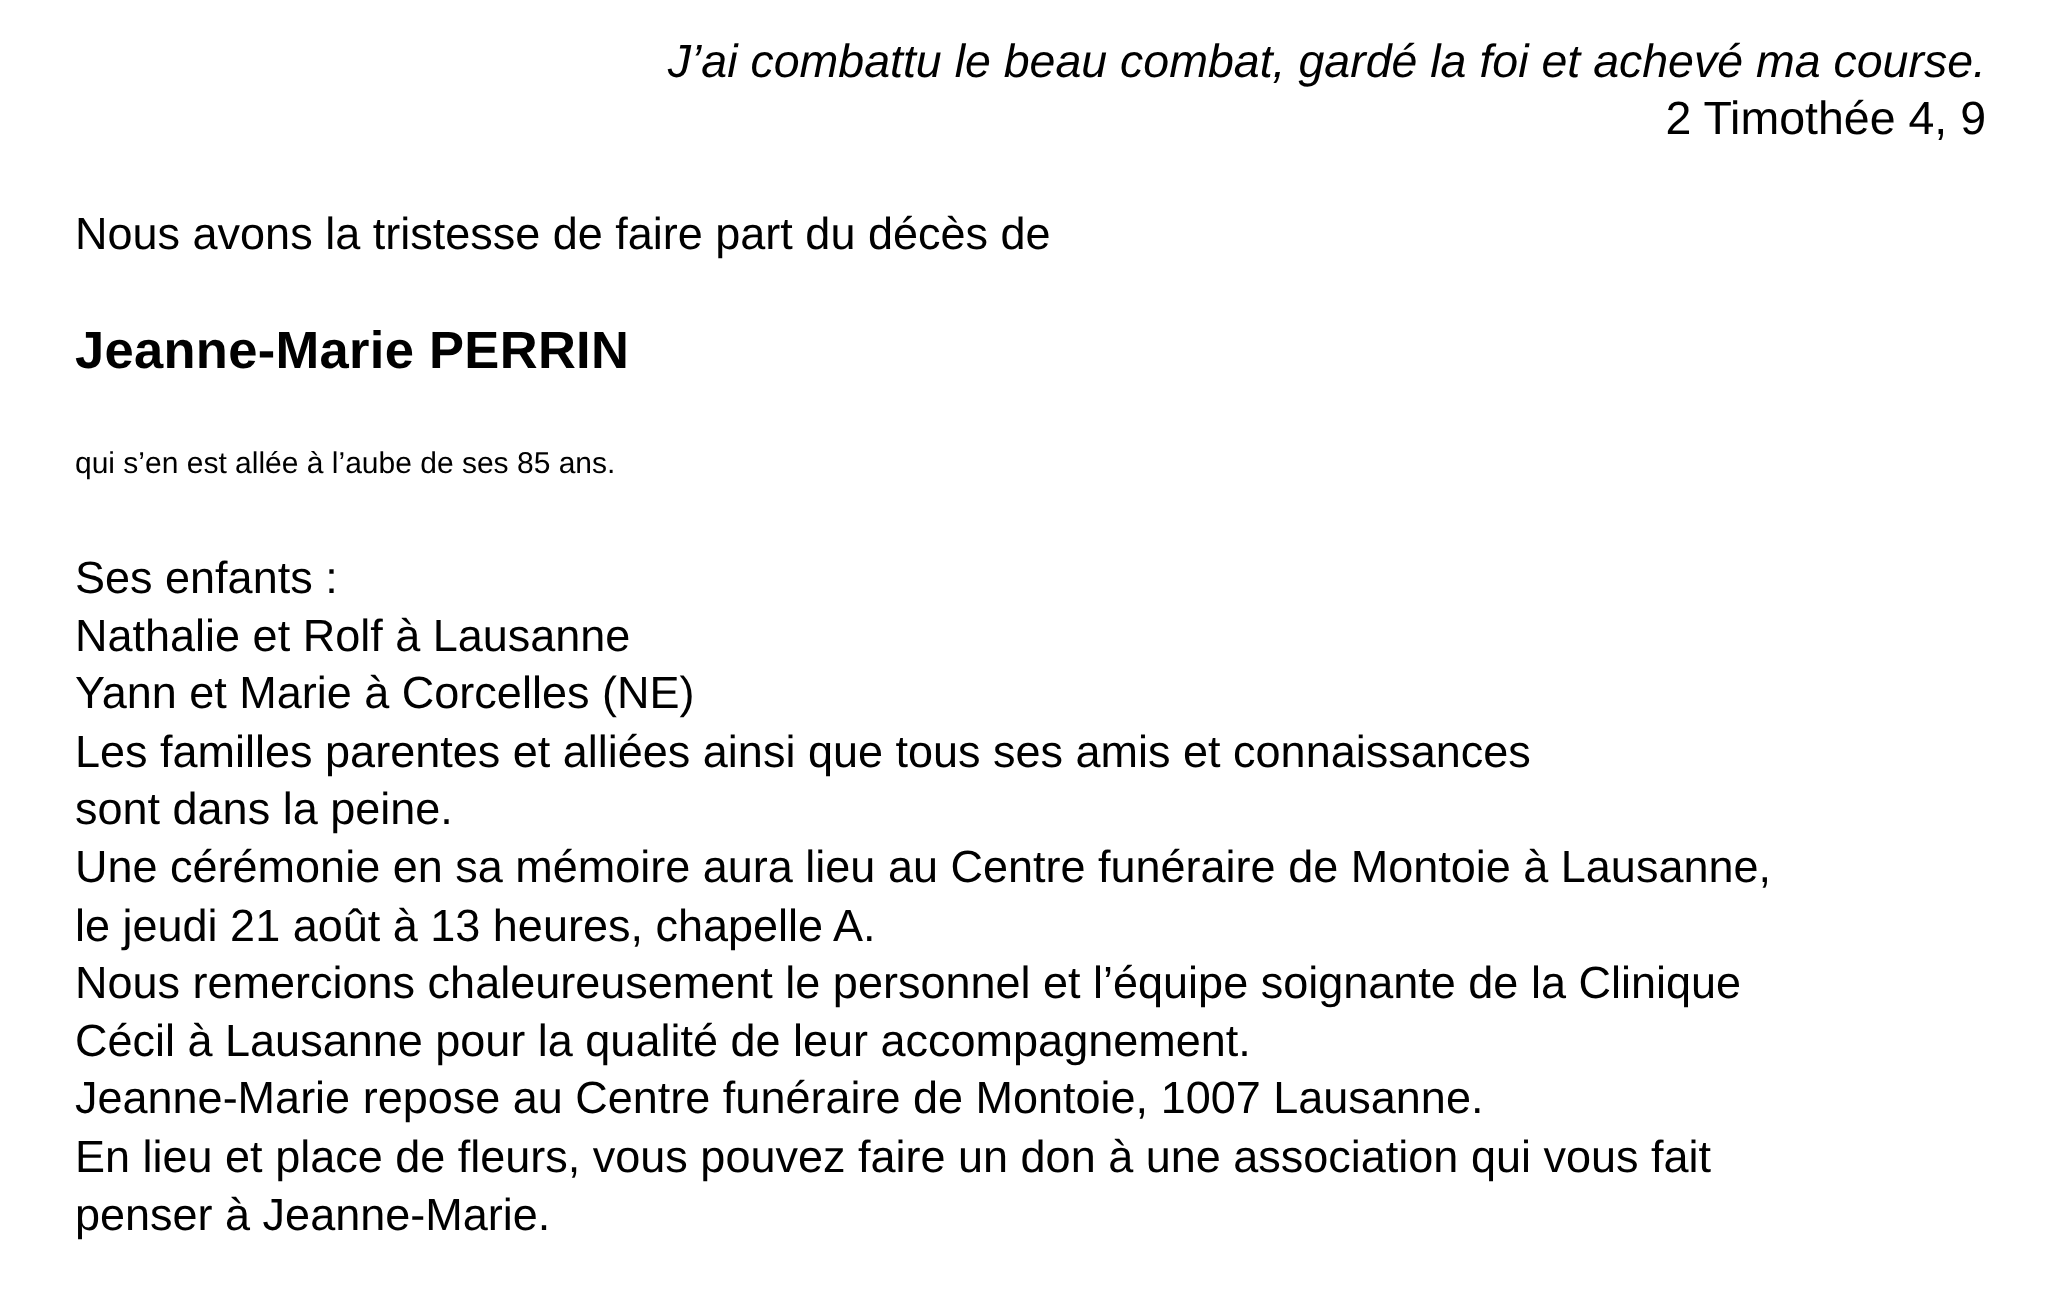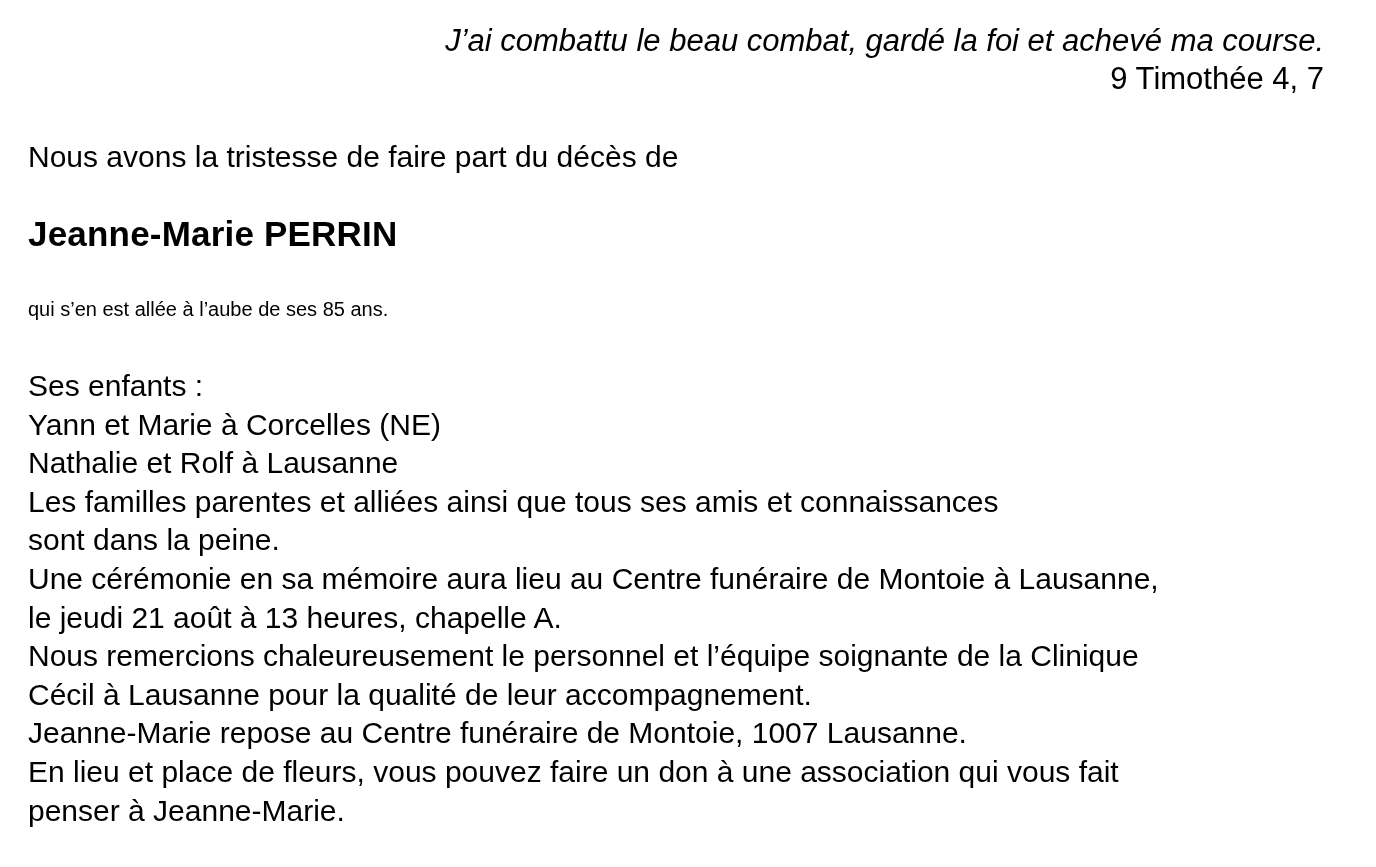--- a/index.html
+++ b/index.html
@@ -12,21 +12,21 @@
     height: 867px;
     overflow: hidden;
     font-family: "Liberation Sans", "DejaVu Sans", sans-serif;
     color: #000000;
     -webkit-font-smoothing: antialiased;
   }
   .page {
     box-sizing: border-box;
     width: 1376px;
     height: 867px;
-    padding: 22px 52px 0 28px;
+    padding: 22px 52px 0 50px;
     background: #ffffff;
   }
   .epigraph {
     text-align: right;
     font-size: 31px;
     line-height: 38px;
   }
   .epigraph-quote {
     font-style: italic;
   }
@@ -59,33 +59,33 @@
     white-space: nowrap;
   }
 </style>
 </head>
 <body>
 
 <div class="page">
 
   <div class="epigraph">
     <div class="epigraph-quote">J’ai combattu le beau combat, gardé la foi et achevé ma course.</div>
-    <div class="epigraph-ref">9 Timothée 4, 7</div>
+    <div class="epigraph-ref">2 Timothée 4, 9</div>
   </div>
 
   <div class="intro">Nous avons la tristesse de faire part du décès de</div>
 
   <div class="deceased-name">Jeanne-Marie PERRIN</div>
 
   <div class="age-line">qui s’en est allée à l’aube de ses 85 ans.</div>
 
   <div class="body-block">
     <div class="body-line">Ses enfants :</div>
+    <div class="body-line">Nathalie et Rolf à Lausanne</div>
     <div class="body-line">Yann et Marie à Corcelles (NE)</div>
-    <div class="body-line">Nathalie et Rolf à Lausanne</div>
     <div class="body-line">Les familles parentes et alliées ainsi que tous ses amis et connaissances</div>
     <div class="body-line">sont dans la peine.</div>
     <div class="body-line">Une cérémonie en sa mémoire aura lieu au Centre funéraire de Montoie à Lausanne,</div>
     <div class="body-line">le jeudi 21 août à 13 heures, chapelle A.</div>
     <div class="body-line">Nous remercions chaleureusement le personnel et l’équipe soignante de la Clinique</div>
     <div class="body-line">Cécil à Lausanne pour la qualité de leur accompagnement.</div>
     <div class="body-line">Jeanne-Marie repose au Centre funéraire de Montoie, 1007 Lausanne.</div>
     <div class="body-line">En lieu et place de fleurs, vous pouvez faire un don à une association qui vous fait</div>
     <div class="body-line">penser à Jeanne-Marie.</div>
   </div>

